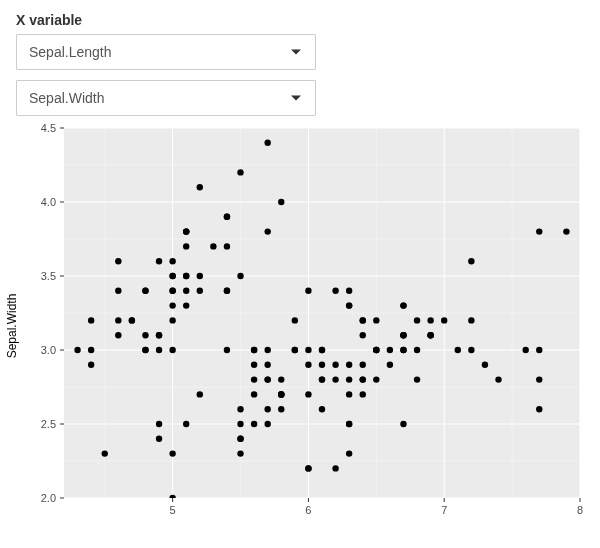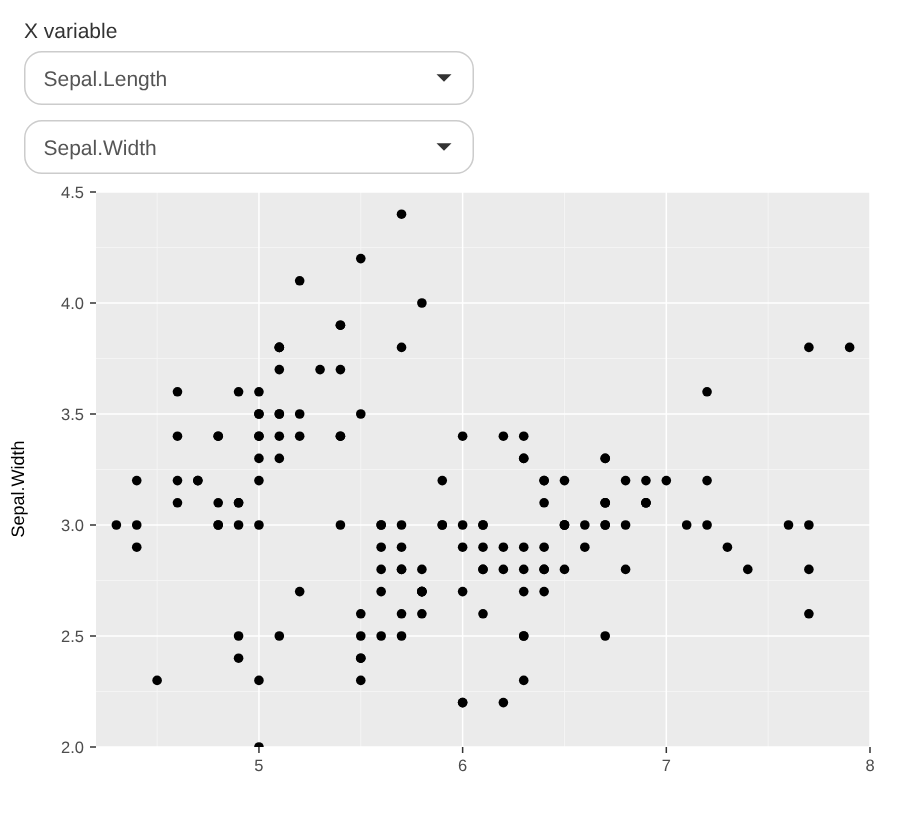--- a/index.html
+++ b/index.html
@@ -8,32 +8,32 @@
     font-family: -apple-system, BlinkMacSystemFont, "Helvetica Neue", Arial, sans-serif;
     font-size: 14px;
     color: #333;
     background: #fff;
   }
   .wrap {
     width: 600px;
     padding: 8px 16px 16px 16px;
   }
   .label {
-    font-weight: 400;
+    font-weight: 700;
     font-size: 14px;
     color: #333;
     margin-top: 4px;
     margin-bottom: 6px;
   }
   .select {
     position: relative;
     width: 300px;
     height: 36px;
     border: 1px solid #ccc;
-    border-radius: 12px;
+    border-radius: 1px;
     background: #fff;
     display: flex;
     align-items: center;
     padding: 0 12px;
     cursor: pointer;
     margin-bottom: 10px;
   }
   .select .val { color: #555; }
   .caret {
     position: absolute;

